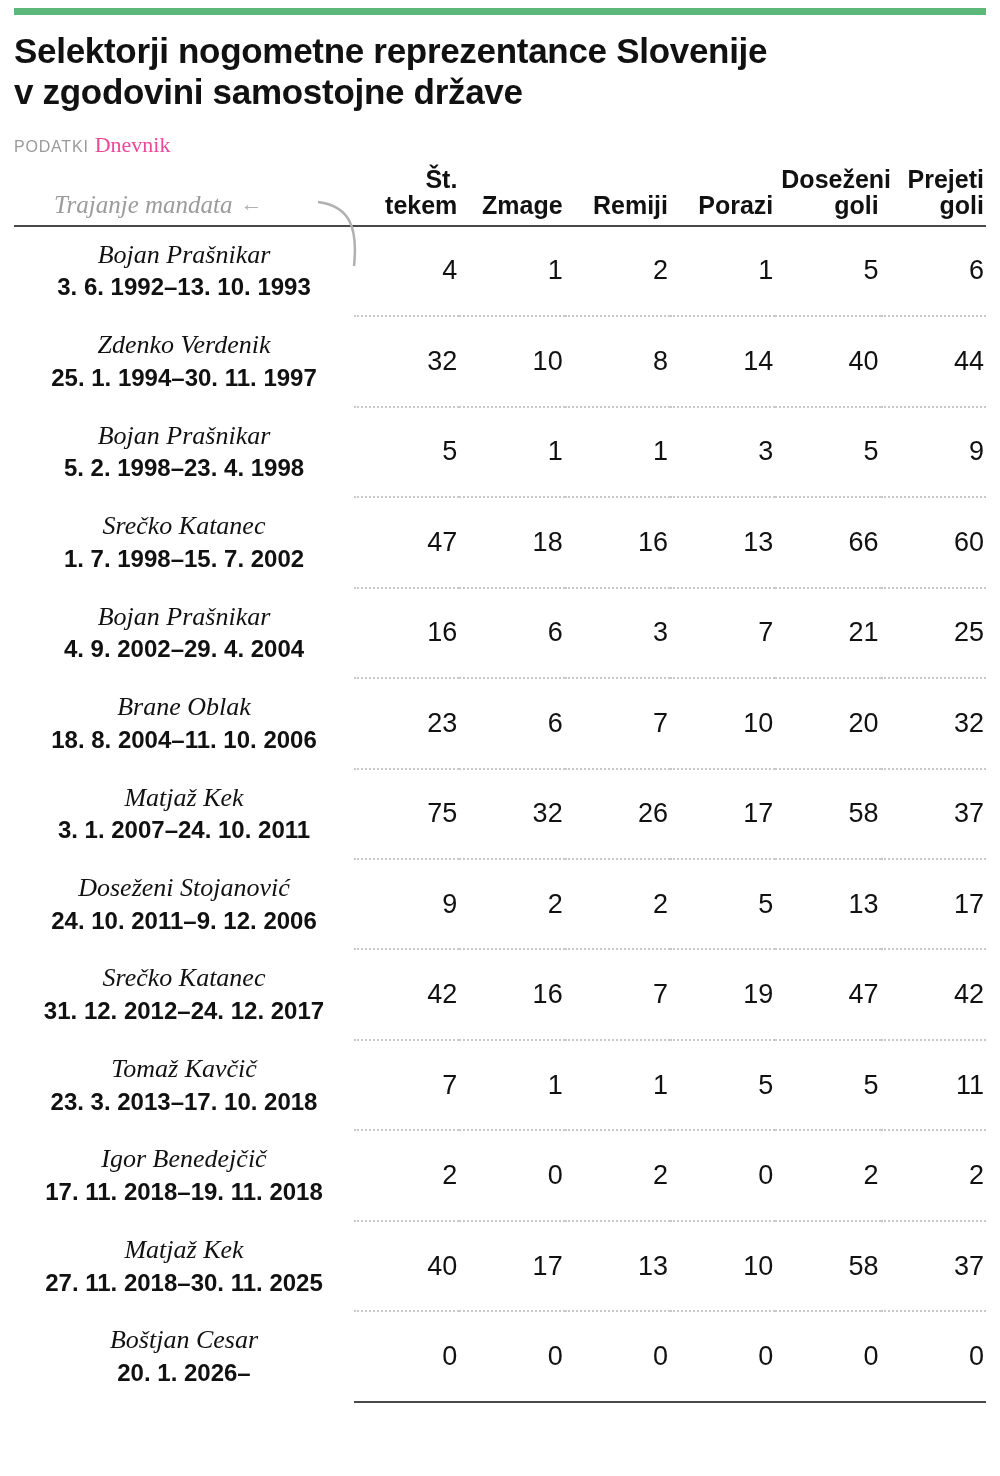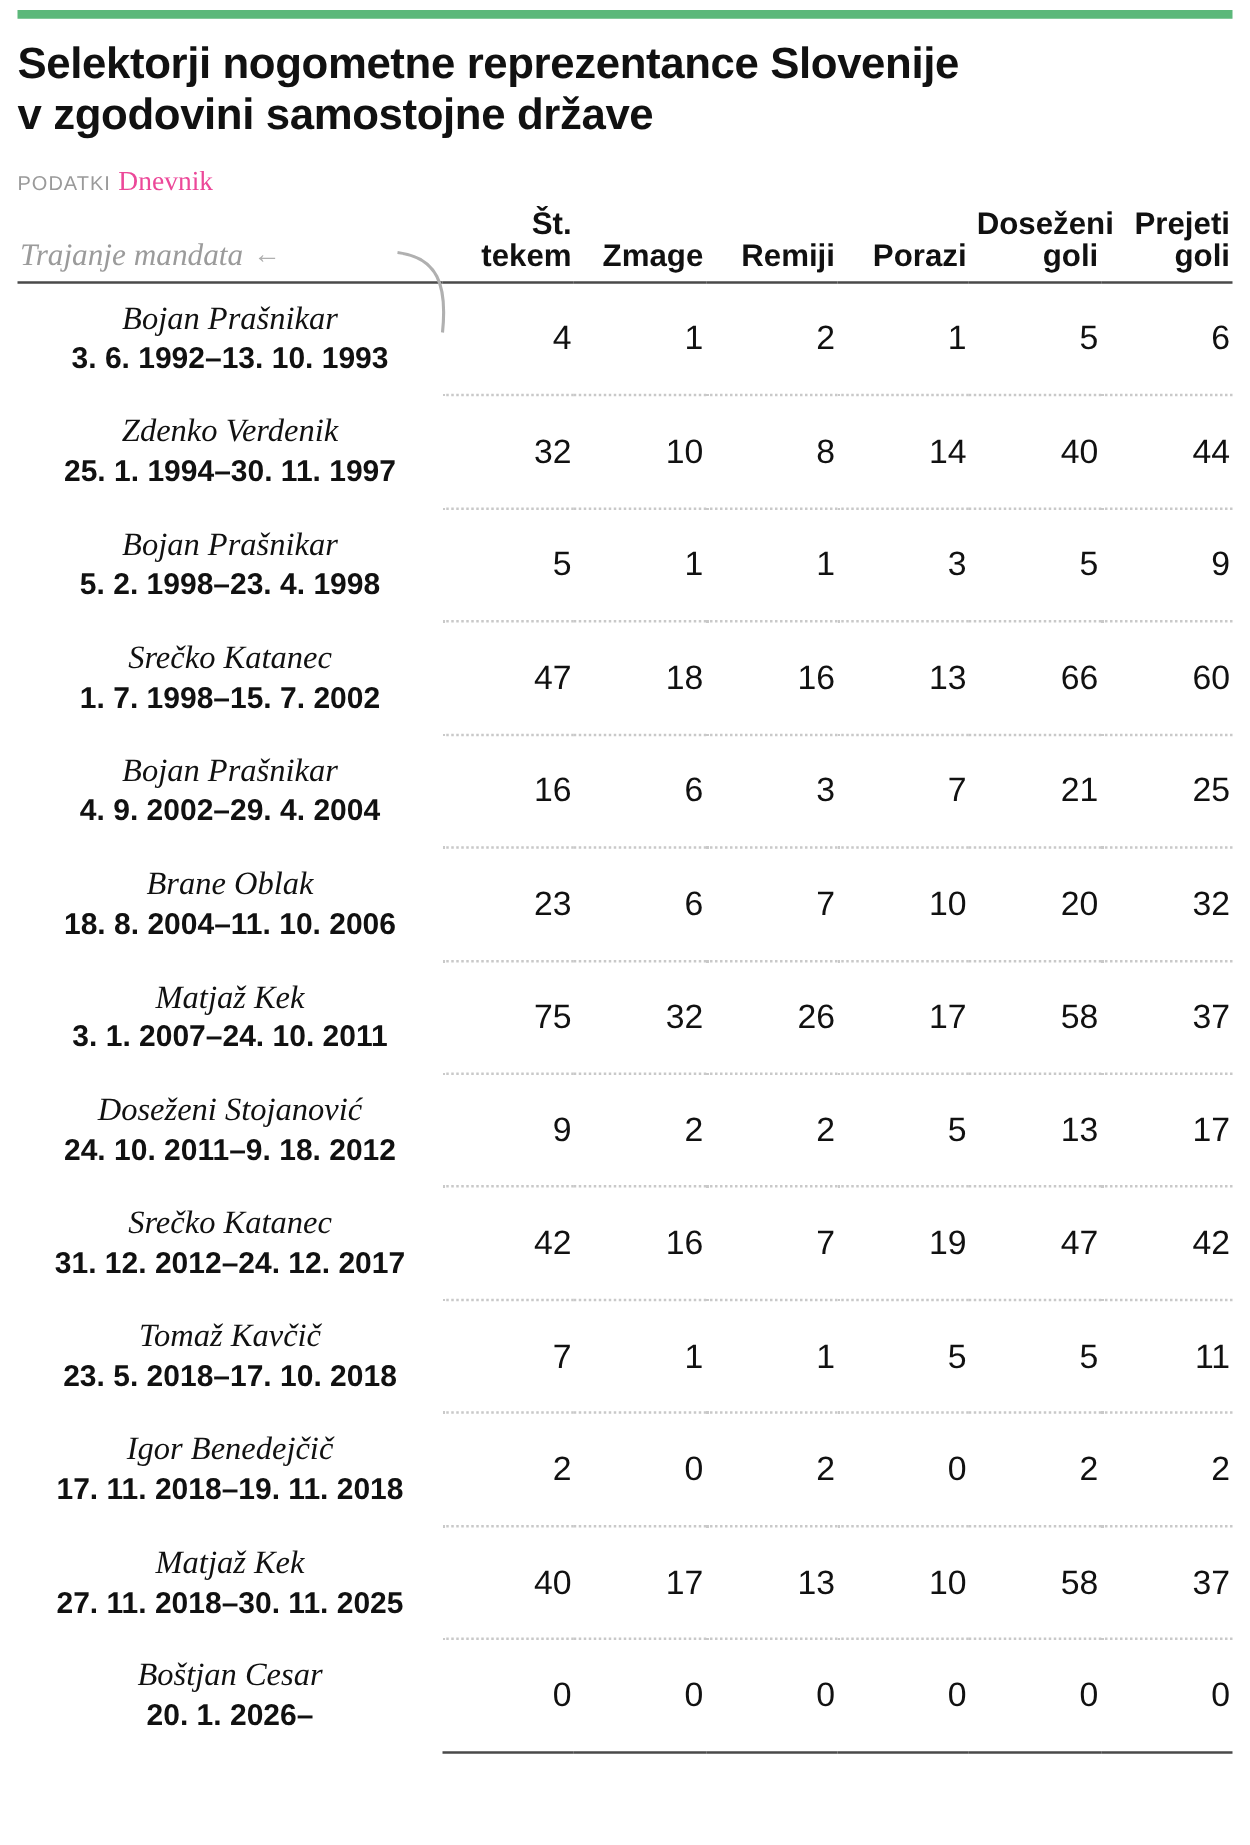--- a/index.html
+++ b/index.html
@@ -79,20 +79,21 @@
     border-bottom: 2px solid #4a4a4a;
     position: relative;
   }
   th.mandate .mandate-label {
     font-family: "Liberation Serif", serif;
     font-style: italic;
     font-size: 25px;
     color: #9b9b9b;
     font-weight: normal;
     white-space: nowrap;
+    margin-left: 38px;
   }
   th.mandate .arrow {
     display: inline-block;
     margin-left: 8px;
     color: #b0b0b0;
     font-size: 22px;
     vertical-align: 2px;
   }
   .curve {
     position: absolute;
@@ -289,21 +290,21 @@
         <td class="num">32</td>
         <td class="num">26</td>
         <td class="num">17</td>
         <td class="num">58</td>
         <td class="num">37</td>
       </tr>
 
       <tr>
         <td class="name-cell">
           <div class="person">Doseženi Stojanović</div>
-          <div class="term">24. 10. 2011–9. 18. 2012</div>
+          <div class="term">24. 10. 2011–9. 12. 2006</div>
         </td>
         <td class="num">9</td>
         <td class="num">2</td>
         <td class="num">2</td>
         <td class="num">5</td>
         <td class="num">13</td>
         <td class="num">17</td>
       </tr>
 
       <tr>
@@ -315,21 +316,21 @@
         <td class="num">16</td>
         <td class="num">7</td>
         <td class="num">19</td>
         <td class="num">47</td>
         <td class="num">42</td>
       </tr>
 
       <tr>
         <td class="name-cell">
           <div class="person">Tomaž Kavčič</div>
-          <div class="term">23. 5. 2018–17. 10. 2018</div>
+          <div class="term">23. 3. 2013–17. 10. 2018</div>
         </td>
         <td class="num">7</td>
         <td class="num">1</td>
         <td class="num">1</td>
         <td class="num">5</td>
         <td class="num">5</td>
         <td class="num">11</td>
       </tr>
 
       <tr>

